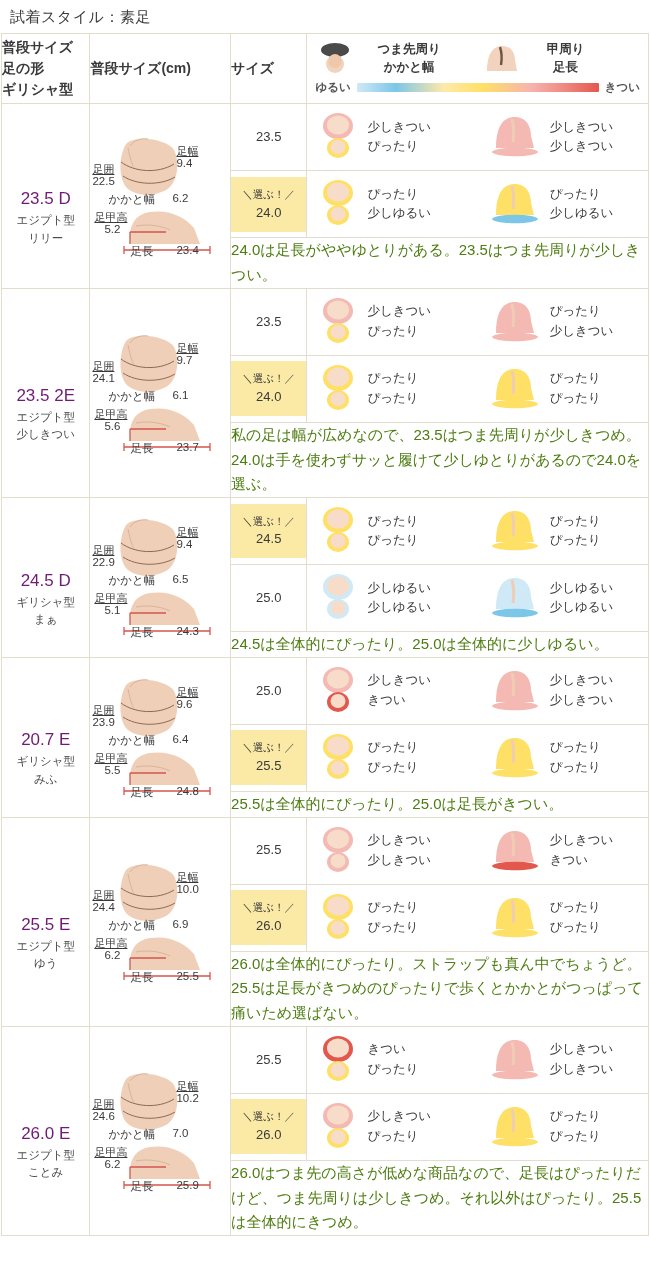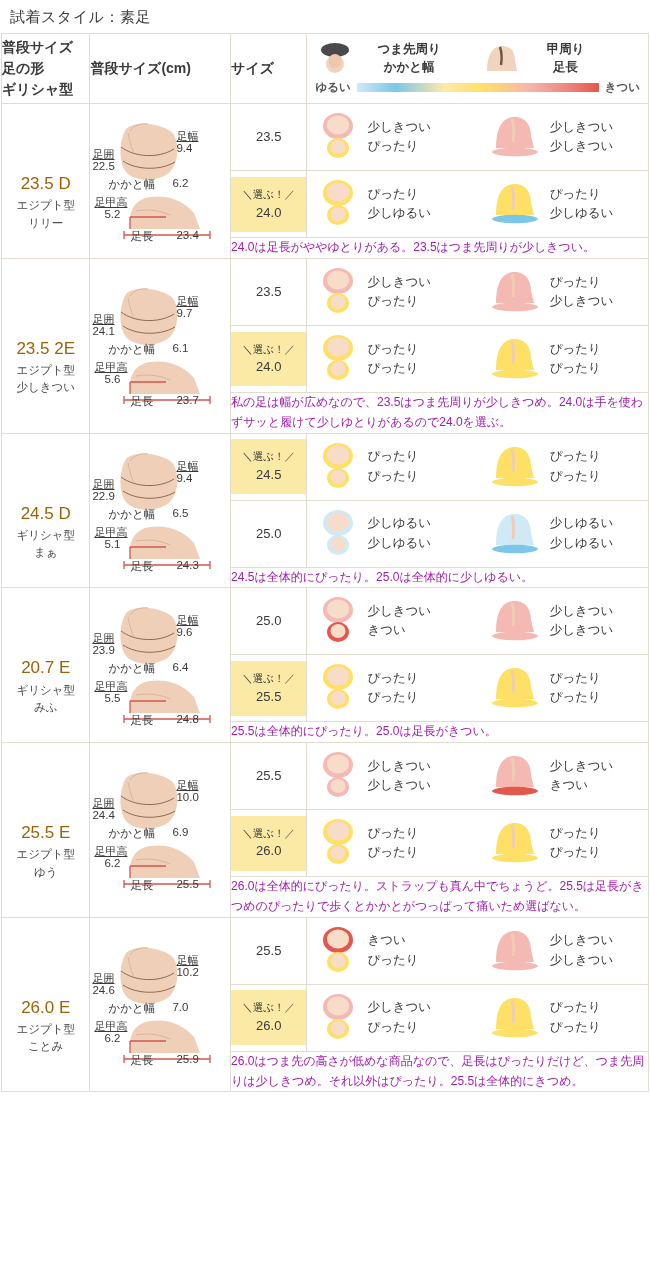--- a/index.html
+++ b/index.html
@@ -51,21 +51,21 @@
     flex:1;height:9px;border-radius:1px;
     background:linear-gradient(to right,#cfe9f7 0%,#7cc6e8 16%,#ffe9a8 36%,#ffe066 52%,#f6b3ae 72%,#ef8880 86%,#e2584d 100%);
   }
 
   
   .c-size{width:88px;text-align:center;}
   .c-data{width:140px;}
   .c-num{width:76px;text-align:center;}
   .c-fit{width:340px;padding:0;}
 
-  .size-main{font-size:17px;line-height:1.6;color:#a16207;margin-top:40px;}
+  .size-main{font-size:17px;line-height:1.6;color:#701a75;margin-top:40px;}
   .size-sub{font-size:11.5px;line-height:1.5;color:#4a4a4a;}
 
   .numcell{
     font-size:13px;
     color:#3a3a3a;
     padding:10px 2px;
     line-height:1.4;
   }
   .numcell.sel{background:#fbe9a6;}
   .pick{
@@ -76,24 +76,24 @@
     white-space:nowrap;
   }
 
   .fitcell{display:flex;align-items:center;height:100%;justify-content:flex-end;}
   .fitgroup{
     flex:1;display:flex;align-items:center;gap:6px;padding:6px 4px 6px 8px;
   }
   .fit-lbls{display:flex;flex-direction:column;font-size:12.5px;line-height:1.55;white-space:nowrap;}
 
   .comment{
-    font-size:12px;
+    font-size:15px;
     line-height:1.65;
     padding:6px 9px 7px 9px;
-    color:#a21caf;
+    color:#4d7c0f;
   }
 
   
   .fd{position:relative;height:128px;width:140px;}
   .fd .lab{position:absolute;font-size:11px;color:#3a3a3a;white-space:nowrap;text-decoration:underline;}
   .fd .labb{position:absolute;font-size:11.5px;color:#3a3a3a;white-space:nowrap;}
 
   
   .toeicon svg,.sideicon svg{display:block;}
 </style>

